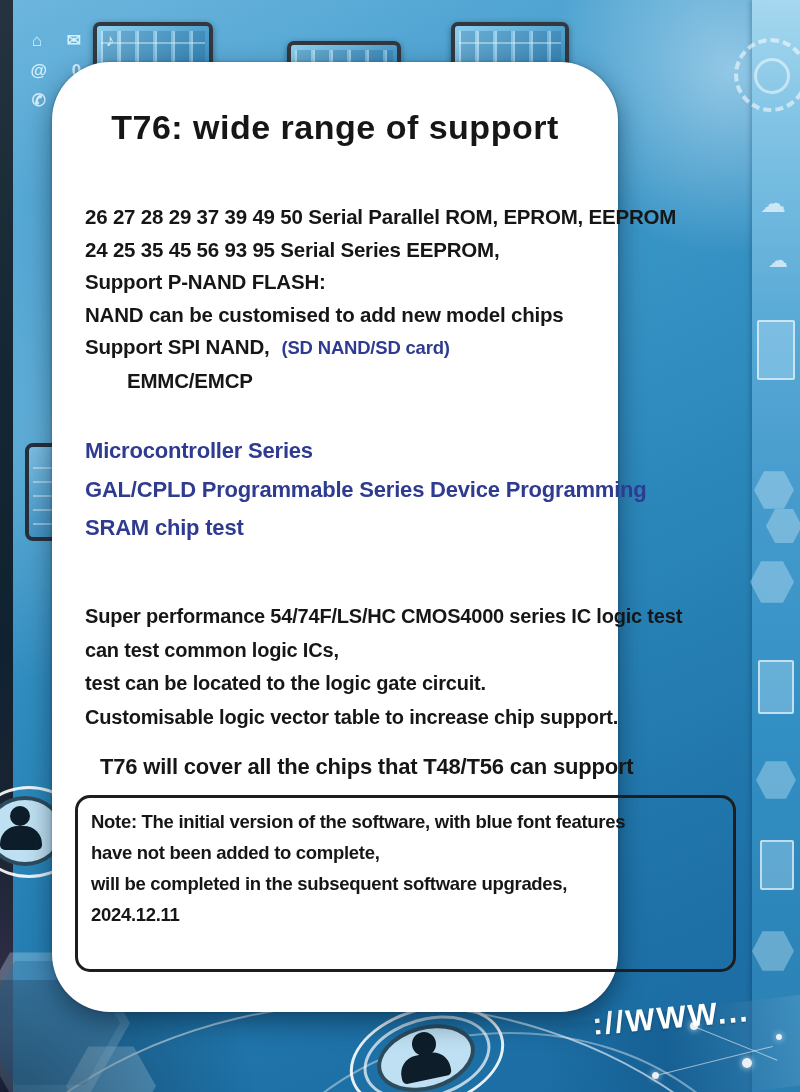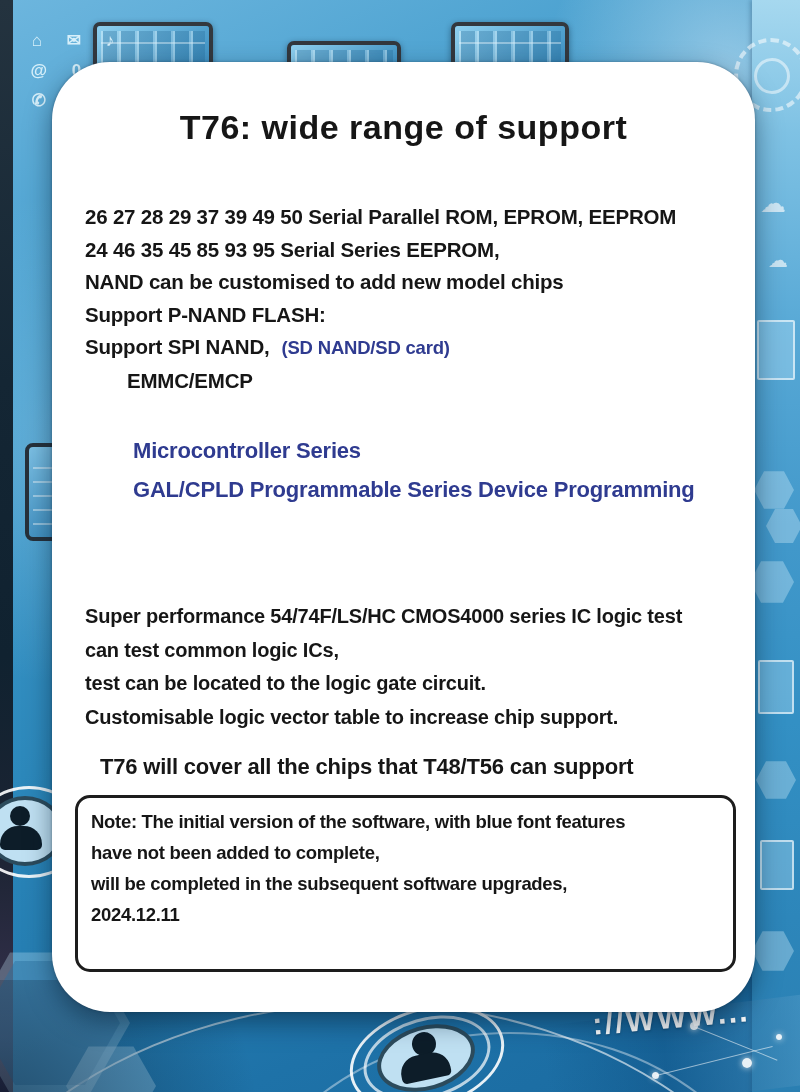--- a/index.html
+++ b/index.html
@@ -81,31 +81,31 @@
   .hex-small{left:66px;top:1044px;width:90px;height:84px;background:rgba(190,226,246,.35);
            clip-path:polygon(25% 3%,75% 3%,100% 50%,75% 97%,25% 97%,0 50%);}
 
   .www{left:592px;top:1000px;color:#ffffff;font-weight:bold;font-size:31px;
        letter-spacing:2px;transform:rotate(-5deg);text-shadow:0 1px 2px rgba(10,50,80,.5);}
 
   .dot{background:rgba(255,255,255,.9);border-radius:50%;box-shadow:0 0 6px rgba(255,255,255,.8);}
   .net-line{height:1px;background:rgba(255,255,255,.55);transform-origin:0 0;}
 
   
-  .card{left:52px;top:62px;width:703px;height:950px;background:#ffffff;border-radius:58px;
+  .card{left:52px;top:62px;width:566px;height:950px;background:#ffffff;border-radius:58px;
         box-shadow:0 10px 26px rgba(4,26,46,.5),0 0 3px rgba(25,45,65,.4);}
   .card-title{left:0;top:46px;width:100%;text-align:center;font-size:34px;font-weight:bold;
         color:#161616;letter-spacing:.5px;}
   .txt{font-weight:bold;color:#161616;letter-spacing:-.2px;white-space:nowrap;}
   .sec-memory{left:33px;top:139px;font-size:20.5px;line-height:32.5px;}
   .sec-memory .indent{padding-left:6px;margin-left:36px;}
   .sd-note{font-size:18.5px;color:#2f3b90;margin-left:12px;position:static;}
   .spi{position:static;margin-top:48px;}
   .sec-blue{left:33px;top:370px;font-size:22px;line-height:38.5px;color:#2f3b90;
-        font-weight:bold;letter-spacing:-.2px;white-space:nowrap;margin-left:48px;}
+        font-weight:bold;letter-spacing:-.2px;white-space:nowrap;}
   .sec-logic{left:33px;top:538px;font-size:20px;line-height:33.5px;}
   .coverage{left:48px;top:692px;font-size:22px;}
   .note-box{left:23px;top:733px;width:661px;height:177px;border:3px solid #1d1d1d;
         border-radius:15px;padding:8px 12px 0 13px;font-size:18.5px;line-height:31px;
         font-weight:bold;color:#161616;letter-spacing:-.3px;white-space:nowrap;overflow:hidden;}
   .note-box div,.sec-memory div,.sec-blue div,.sec-logic div{position:static;}
 </style>
 </head>
 <body>
 
@@ -181,32 +181,33 @@
   <div class="net-line" style="left:656px;top:1075px;width:120px;transform:rotate(-14deg);"></div>
   <div class="net-line" style="left:694px;top:1026px;width:90px;transform:rotate(22deg);"></div>
   <div class="dark-corner"></div>
 
   <div class="card">
 
     <div class="card-title">T76: wide range of support</div>
 
     <div class="txt sec-memory">
       <div>26 27 28 29 37 39 49 50 Serial Parallel ROM, EPROM, EEPROM</div>
-      <div>24 46 35 45 85 93 95 Serial Series EEPROM,</div>
+      <div>24 25 35 45 56 93 95 Serial Series EEPROM,</div>
+      <div>Support P-NAND FLASH:</div>
       <div>NAND can be customised to add new model chips</div>
-      <div>Support P-NAND FLASH:</div>
       <div>
         <span class="spi">Support SPI NAND,</span><span class="sd-note">(SD NAND/SD card)</span>
       </div>
       <div class="indent">EMMC/EMCP</div>
     </div>
 
     <div class="sec-blue">
       <div>Microcontroller Series</div>
       <div>GAL/CPLD Programmable Series Device Programming</div>
+      <div>SRAM chip test</div>
     </div>
 
     <div class="txt sec-logic">
       <div>Super performance 54/74F/LS/HC CMOS4000 series IC logic test</div>
       <div>can test common logic ICs,</div>
       <div>test can be located to the logic gate circuit.</div>
       <div>Customisable logic vector table to increase chip support.</div>
     </div>
 
     <div class="txt coverage">T76 will cover all the chips that T48/T56 can support</div>

